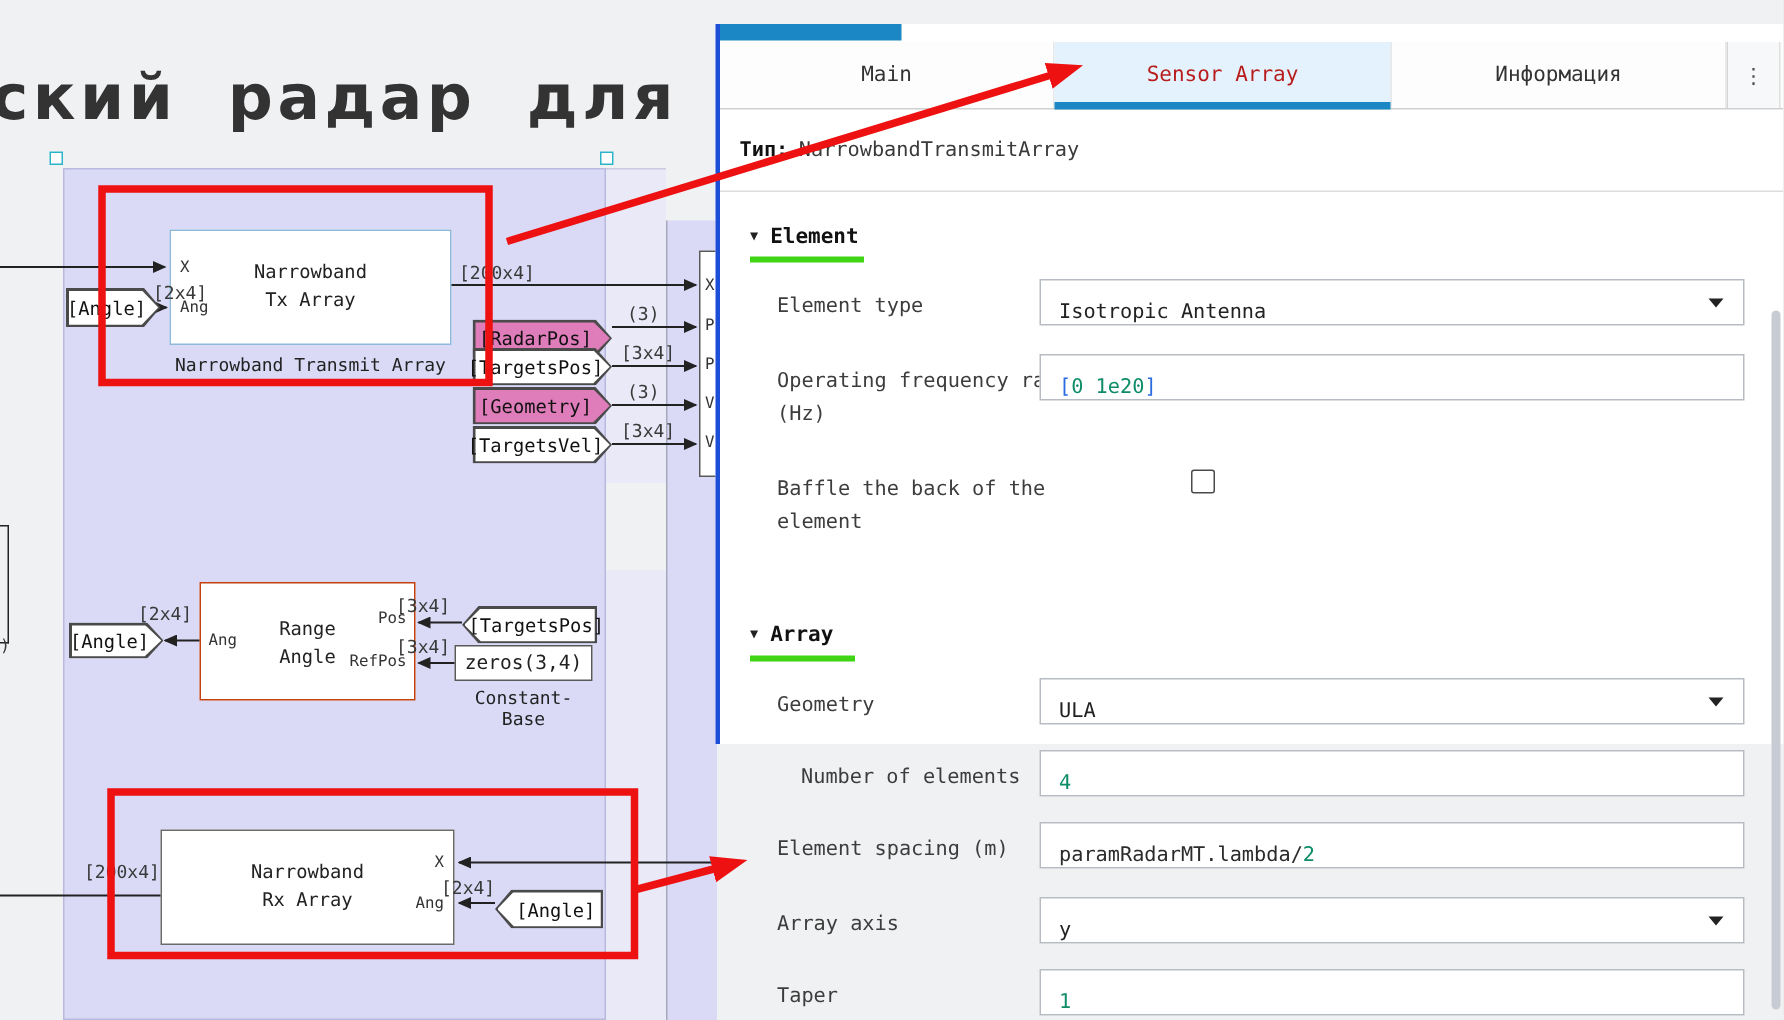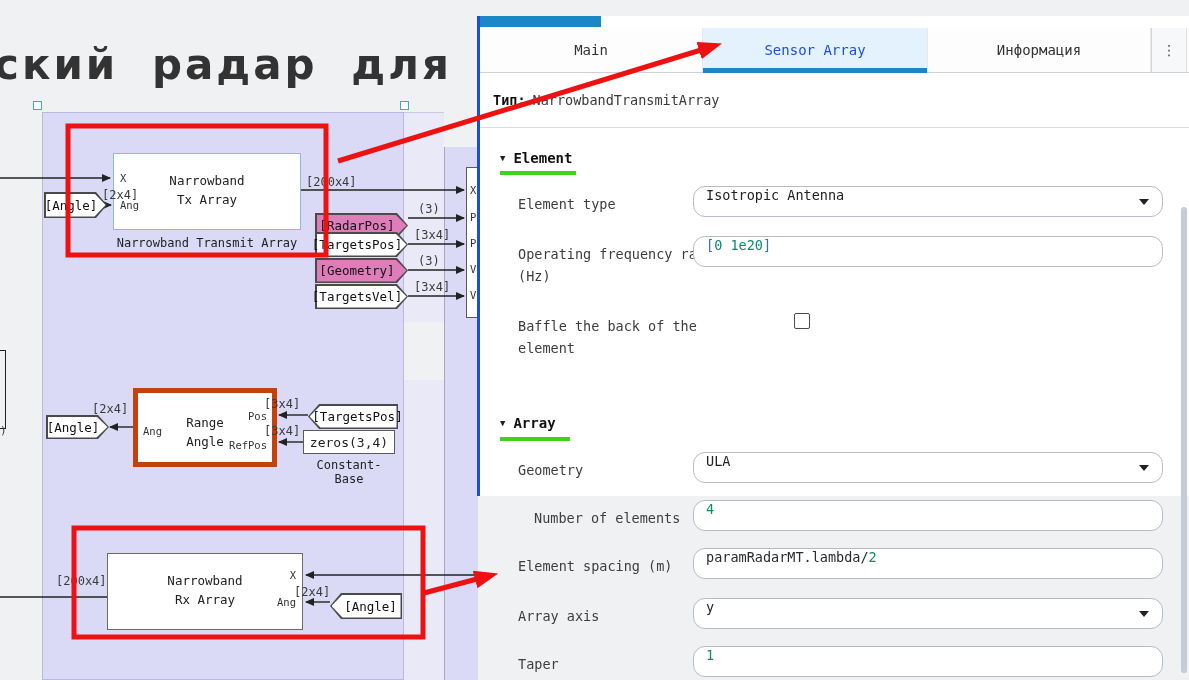--- a/index.html
+++ b/index.html
@@ -12,21 +12,21 @@
   .area-a{left:42px;top:112px;width:362px;height:568px;background:#dadaf6;border:1px solid #b9b9dd;box-sizing:border-box;}
   .area-b1{left:404px;top:112px;width:40px;height:210px;background:#e9e9f8;border-top:1px solid #c9c9e2;box-sizing:border-box;}
   .area-b2{left:404px;top:380px;width:40px;height:300px;background:#e9e9f8;}
   .area-c{left:444px;top:147px;width:34px;height:533px;background:#dadaf6;border-left:1px solid #a8a8bb;box-sizing:border-box;}
   .handle{position:absolute;width:7px;height:7px;background:#fff;border:1.5px solid #2ab3c9;z-index:5;box-sizing:content-box;}
   .blk{position:absolute;background:#fff;box-sizing:border-box;z-index:2;color:#222;}
   .blk .bname{position:absolute;left:0;right:0;text-align:center;font-size:12.5px;line-height:19px;}
   .port{position:absolute;font-size:10.5px;color:#333;}
   .blk-tx{left:113px;top:153px;width:188px;height:77px;border:1px solid #8fb9da;}
   .blk-rx{left:107px;top:553px;width:196px;height:77px;border:1px solid #6b6b6b;}
-  .blk-ra{left:133px;top:388px;width:144px;height:79px;border:5px solid #c2410c;}
+  .blk-ra{left:133px;top:388px;width:144px;height:79px;border:1px solid #c2410c;}
   .blk-zeros{left:303px;top:430px;width:92px;height:24px;border:1px solid #5a5a5a;
     display:flex;align-items:center;justify-content:center;font-size:13px;}
   .blk-dest{left:466px;top:167px;width:18px;height:151px;border:1px solid #5a5a5a;}
   .caption{position:absolute;font-size:12px;color:#222;text-align:center;z-index:2;}
   .dim{position:absolute;font-size:12px;color:#3a3a3a;z-index:3;white-space:nowrap;}
   .tag{position:absolute;z-index:4;}
   .tag .sh{position:absolute;inset:0;background:#4a4a4a;}
   .tag .fill{position:absolute;inset:1.5px;background:#fff;}
   .tag.pink .fill{background:#df7cba;}
   .tag .txt{position:absolute;inset:0;display:flex;align-items:center;justify-content:center;font-size:12.5px;color:#111;}
@@ -39,35 +39,35 @@
     border-right:1.5px solid #222;border-top:1.5px solid #222;border-bottom:1.5px solid #222;}
   .partial-lbl{position:absolute;left:0;top:424px;font-size:11px;color:#3a3a3a;z-index:2;}
   
   .panel{position:absolute;left:477px;top:16px;width:712px;height:480px;background:#fff;
     border-left:3px solid #1d4ed8;box-sizing:border-box;z-index:10;}
   .topbar-tab{position:absolute;left:0;top:0;width:121px;height:11px;background:#1b87c4;}
   .tabs{position:absolute;left:0;top:12px;width:100%;height:45px;display:flex;
     border-bottom:1px solid #d0d0d0;box-sizing:border-box;background:#fdfdfd;}
   .tab{position:relative;display:flex;align-items:center;justify-content:center;
     font-size:14px;color:#333;border-right:1px solid #e8e8e8;box-sizing:border-box;cursor:default;}
-  .tab.active{background:#e3f2fc;color:#1d4ed8;}
+  .tab.active{background:#e3f2fc;color:#b91c1c;}
   .tab.active .tab-underline{position:absolute;left:0;right:0;bottom:-1px;height:5px;background:#1b87c4;}
   .menu-cell{width:34px;display:flex;align-items:center;justify-content:center;
     border-left:1px solid #d5d5d5;border-right:1px solid #e0e0e0;background:#f7f8f9;color:#4a4a4a;
     font-size:14px;letter-spacing:0;}
   .type-row{position:absolute;left:0;top:57px;width:100%;height:55px;border-bottom:1px solid #dcdcdc;
     box-sizing:border-box;display:flex;align-items:center;padding-left:13px;font-size:13.5px;}
   .type-row b{color:#111;margin-right:7px;}
   .type-row .tv{color:#3a3a3a;}
   .sec{position:absolute;left:20px;font-size:14px;font-weight:bold;color:#111;display:flex;align-items:center;}
   .sec .tri{font-size:9px;margin-right:8px;color:#222;}
   .sec-underline{position:absolute;left:20px;height:4px;background:#3fd414;}
   .plabel{position:absolute;left:38px;width:218px;font-size:13.5px;color:#3d3d3d;line-height:22px;}
-  .ctrl{position:absolute;left:213px;width:470px;height:31px;border:1px solid #b7bbc2;border-radius:12px;
-    background:#fff;box-sizing:border-box;display:flex;align-items:flex-start;padding:0 30px 0 12px;
+  .ctrl{position:absolute;left:213px;width:470px;height:31px;border:1px solid #b7bbc2;border-radius:0;
+    background:#fff;box-sizing:border-box;display:flex;align-items:flex-end;padding:0 30px 0 12px;
     font-size:13.5px;color:#222;}
   .ctrl .caret{position:absolute;right:13px;top:12px;width:0;height:0;
     border-left:5px solid transparent;border-right:5px solid transparent;border-top:6px solid #222;}
   .checkbox{position:absolute;left:314px;top:297px;width:14px;height:14px;border:1.6px solid #4a4a4a;
     border-radius:2px;background:#fff;box-sizing:content-box;}
   .pt-green{color:#0d8c67;}.pt-blue{color:#2a6de0;}.pt-dark{color:#2b2b2b;}
   .scroll-thumb{position:absolute;left:1181px;top:207px;width:6px;height:466px;background:#c7cbd3;
     border-radius:3px;z-index:11;}
 </style>
 </head>

